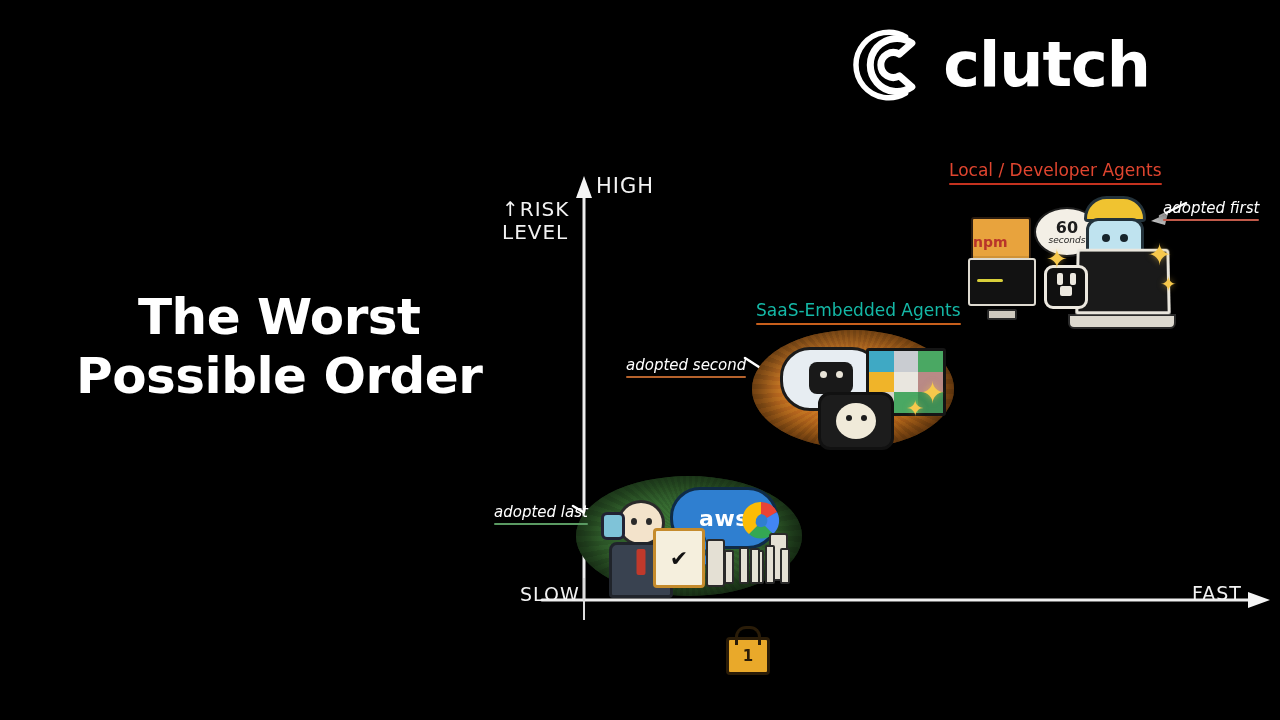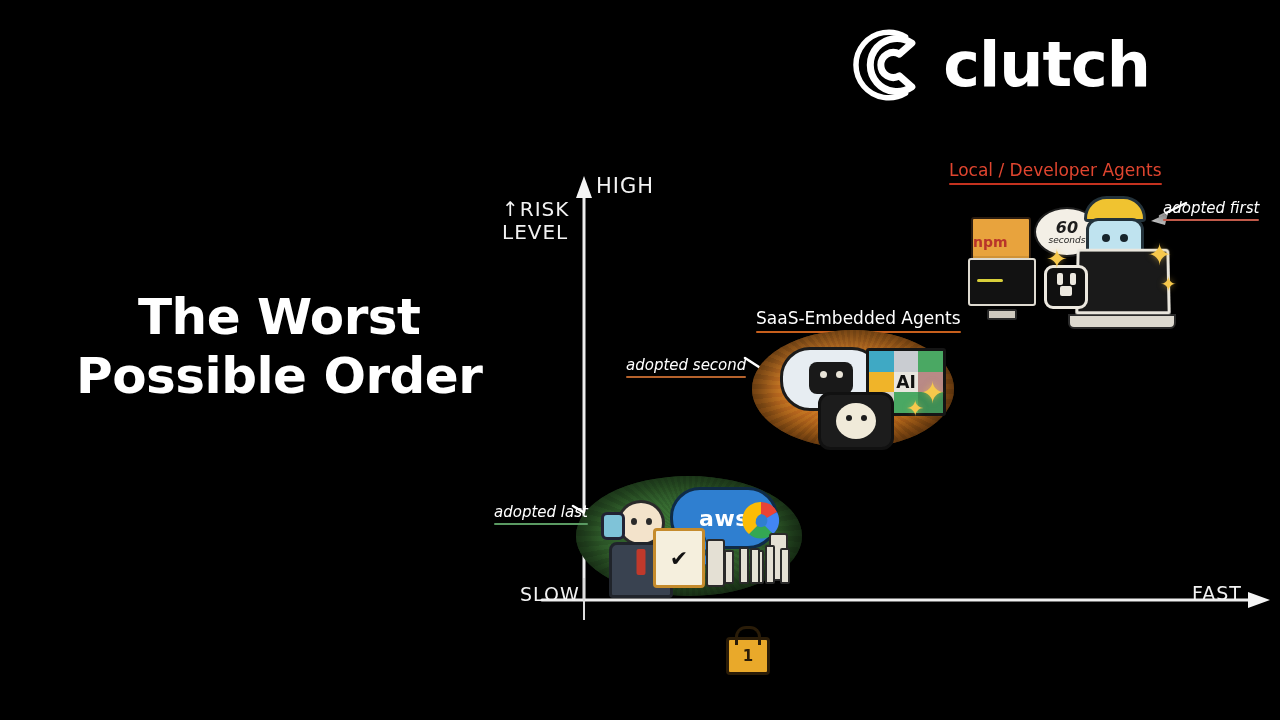--- a/index.html
+++ b/index.html
@@ -113,21 +113,21 @@
     box-shadow: inset 0 -9px 0 rgba(0,0,0,0.10);
   }
   .bubble {
     width: 62px; height: 46px;
     background: #f3efe6; border: 2px solid #1d1d1d;
     border-radius: 50%;
     display: flex; flex-direction: column; align-items: center; justify-content: center;
     color: #1d1d1d; font-family: "DejaVu Sans", sans-serif;
     line-height: 1.0;
   }
-  .bubble .b1 { font-size: 16px; font-weight: 700; font-style: italic; }
+  .bubble .b1 { font-size: 16px; font-weight: 700; }
   .bubble .b2 { font-size: 9px; font-style: italic; }
   .laptop {
     width: 88px; height: 60px;
     background: #1a1a1a;
     border: 3px solid #e9e6dd;
     border-radius: 4px 4px 2px 2px;
     transform: perspective(220px) rotateX(6deg);
   }
   .laptop-base {
     width: 104px; height: 11px; background: #ddd9cf;
@@ -318,21 +318,21 @@
       <div class="art spark" style="left:1139px; top:240px; font-size:30px;">✦</div>
       <div class="art spark" style="left:1152px; top:274px; font-size:20px;">✦</div>
 
       <div class="annot" style="left:1155px; top:199px;">
         <span>adopted first</span>
         <span class="ul" style="background:#c15a4a;"></span>
       </div>
     </div>
 
     <div class="cluster" style="left:0;top:0;">
-      <div class="cluster-title" style="left:748px; top:308px; color:#ffffff;">
+      <div class="cluster-title" style="left:748px; top:300px; color:#14b8a6;">
         <span>SaaS-Embedded Agents</span>
         <span class="ul" style="background:#c75f1c;"></span>
       </div>
 
       <div class="blob" style="left:744px; top:330px; width:202px; height:118px;
                   background: radial-gradient(ellipse at 40% 36%, #d98631 0%, #c5701c 58%, #8f4d12 100%);">
       </div>
 
       <div class="art cloudbot" style="left:772px; top:347px;">
         <div class="cloudbot-face">
@@ -346,21 +346,20 @@
       <div class="art ai-tile" style="left:858px; top:348px;">
         <span style="background:#3fa9c4;"></span>
           <span style="background:#c9ccd1;"></span>
           <span style="background:#4aa863;"></span>
         <span style="background:#f0b429;"></span>
           <span style="background:#e9e6df;"></span>
           <span style="background:#b98a86;"></span>
         <span style="background:#d8d4cb;"></span>
           <span style="background:#4aa863;"></span>
           <span style="background:#3f8f56;"></span>
-        <span class="ai-text">AI</span>
       </div>
 
       <div class="art chip-bot" style="left:810px; top:392px;">
         <div class="face">
           <div style="display:flex;gap:9px;justify-content:center;padding-top:12px;">
             <span style="width:6px;height:6px;background:#1c1c1c;border-radius:50%;display:block;"></span>
             <span style="width:6px;height:6px;background:#1c1c1c;border-radius:50%;display:block;"></span>
           </div>
         </div>
       </div>

